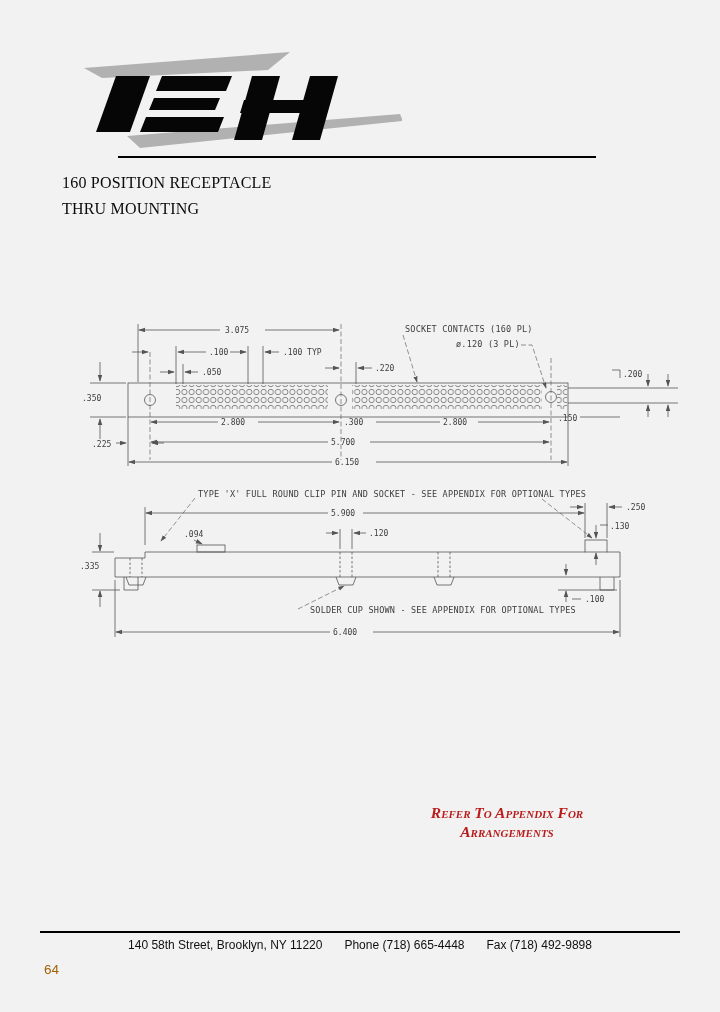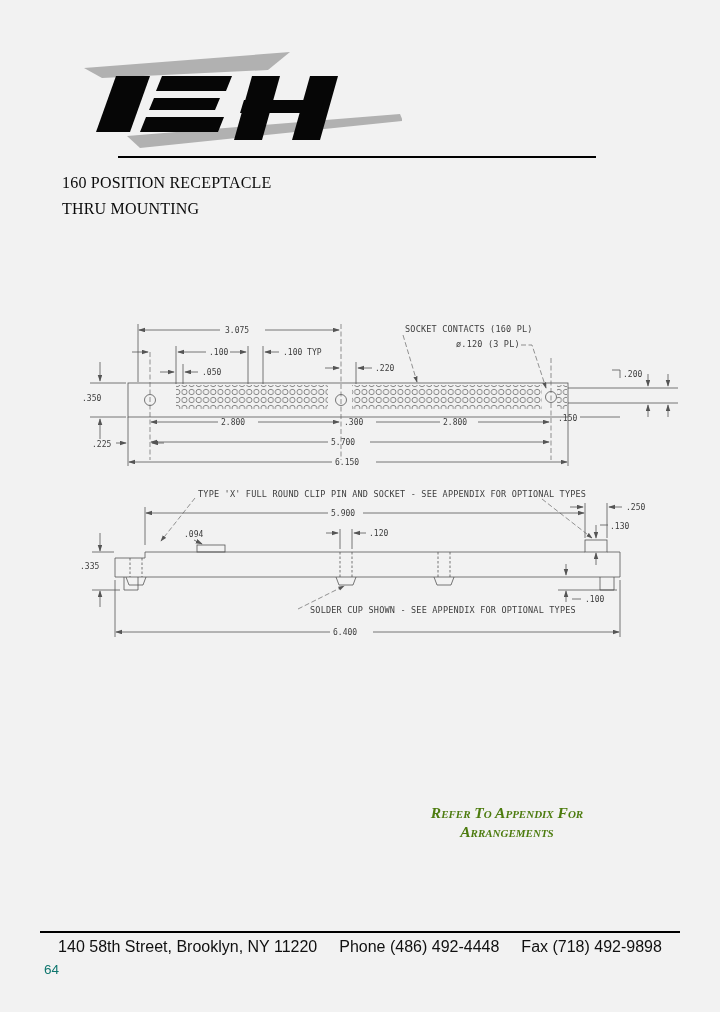--- a/index.html
+++ b/index.html
@@ -23,26 +23,26 @@
   .side-view{left:80px;top:485px;}
   svg .ln{stroke:#555;stroke-width:.8;fill:none;}
   svg .cl{stroke:#666;stroke-width:.7;fill:none;stroke-dasharray:5 2.5;}
   svg .pin{stroke:#555;stroke-width:.8;fill:none;stroke-dasharray:2.5 2;}
   svg text{font-family:"DejaVu Sans Mono",monospace;fill:#3d3d3d;}
   svg .dim-t{font-size:8px;}
   svg .note-t{font-size:8.5px;letter-spacing:.2px;}
   
   .appendix-note{left:398px;top:804px;width:218px;text-align:center;
     font-family:"Liberation Serif",serif;font-style:italic;font-weight:600;
-    font-variant:small-caps;font-size:15.5px;line-height:18.5px;color:#4d7c0f;}
+    font-variant:small-caps;font-size:15.5px;line-height:18.5px;color:#b91c1c;}
   
   .footer-rule{left:40px;top:931px;width:640px;height:1.5px;background:#000;}
   .footer{left:0;top:938px;width:720px;display:flex;justify-content:center;gap:22px;
-    font-size:16px;color:#101010;}
-  .page-number{left:44px;top:962px;font-size:13.5px;color:#0f766e;}
+    font-size:12px;color:#101010;}
+  .page-number{left:44px;top:962px;font-size:13.5px;color:#a16207;}
 </style>
 </head>
 <body>
 
 <div class="abs" style="width:720px;height:1012px;">
 
   <svg class="abs logo" viewBox="0 0 330 108" role="img" aria-label="IEH">
     <polygon fill="#b1b1b1" points="12,20 218,4 196,22 30,30"></polygon>
     <polygon fill="#b1b1b1" points="55,88 328,66 331,73 68,100"></polygon>
     <g fill="#060606">
@@ -258,18 +258,18 @@
   </svg>
 
   <div class="abs appendix-note">
     <div>Refer To Appendix For</div>
     <div>Arrangements</div>
   </div>
 
   <div class="abs footer-rule"></div>
   <div class="abs footer">
     <span>140 58th Street, Brooklyn, NY 11220</span>
-    <span>Phone (486) 492-4448</span>
+    <span>Phone (718) 665-4448</span>
     <span>Fax (718) 492-9898</span>
   </div>
   <div class="abs page-number">64</div>
 
 </div>
 
 </body></html>

